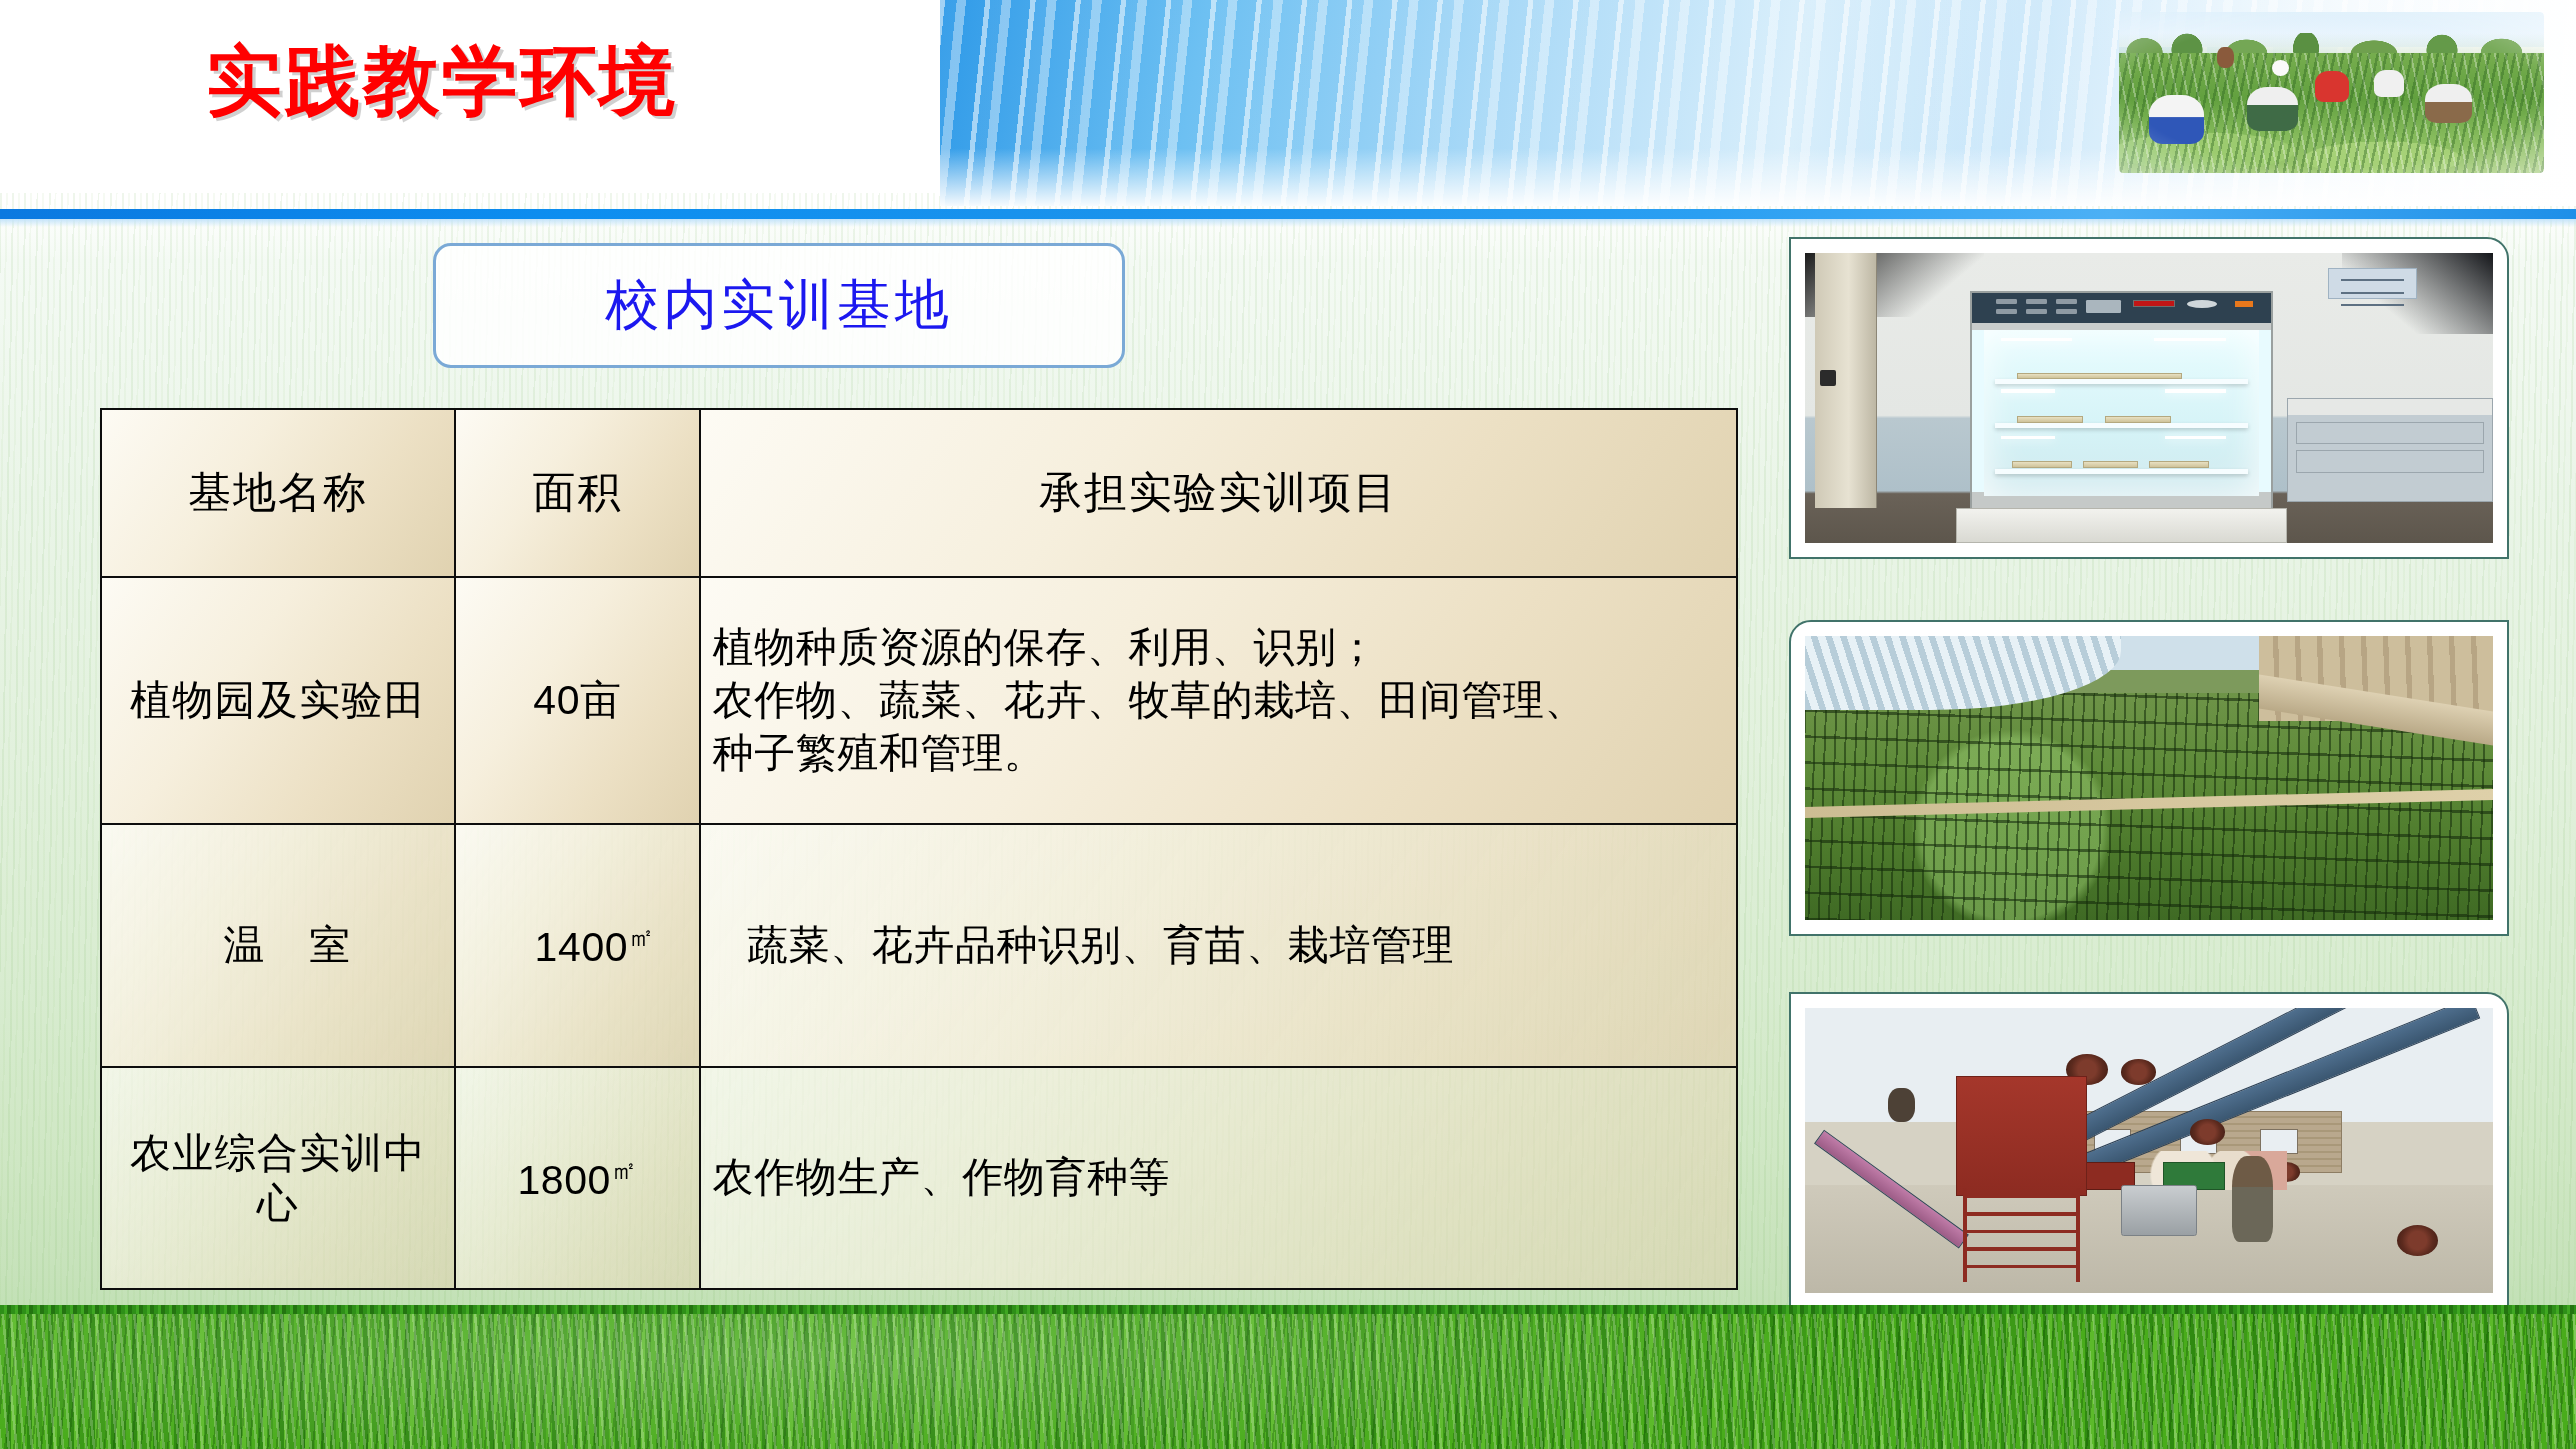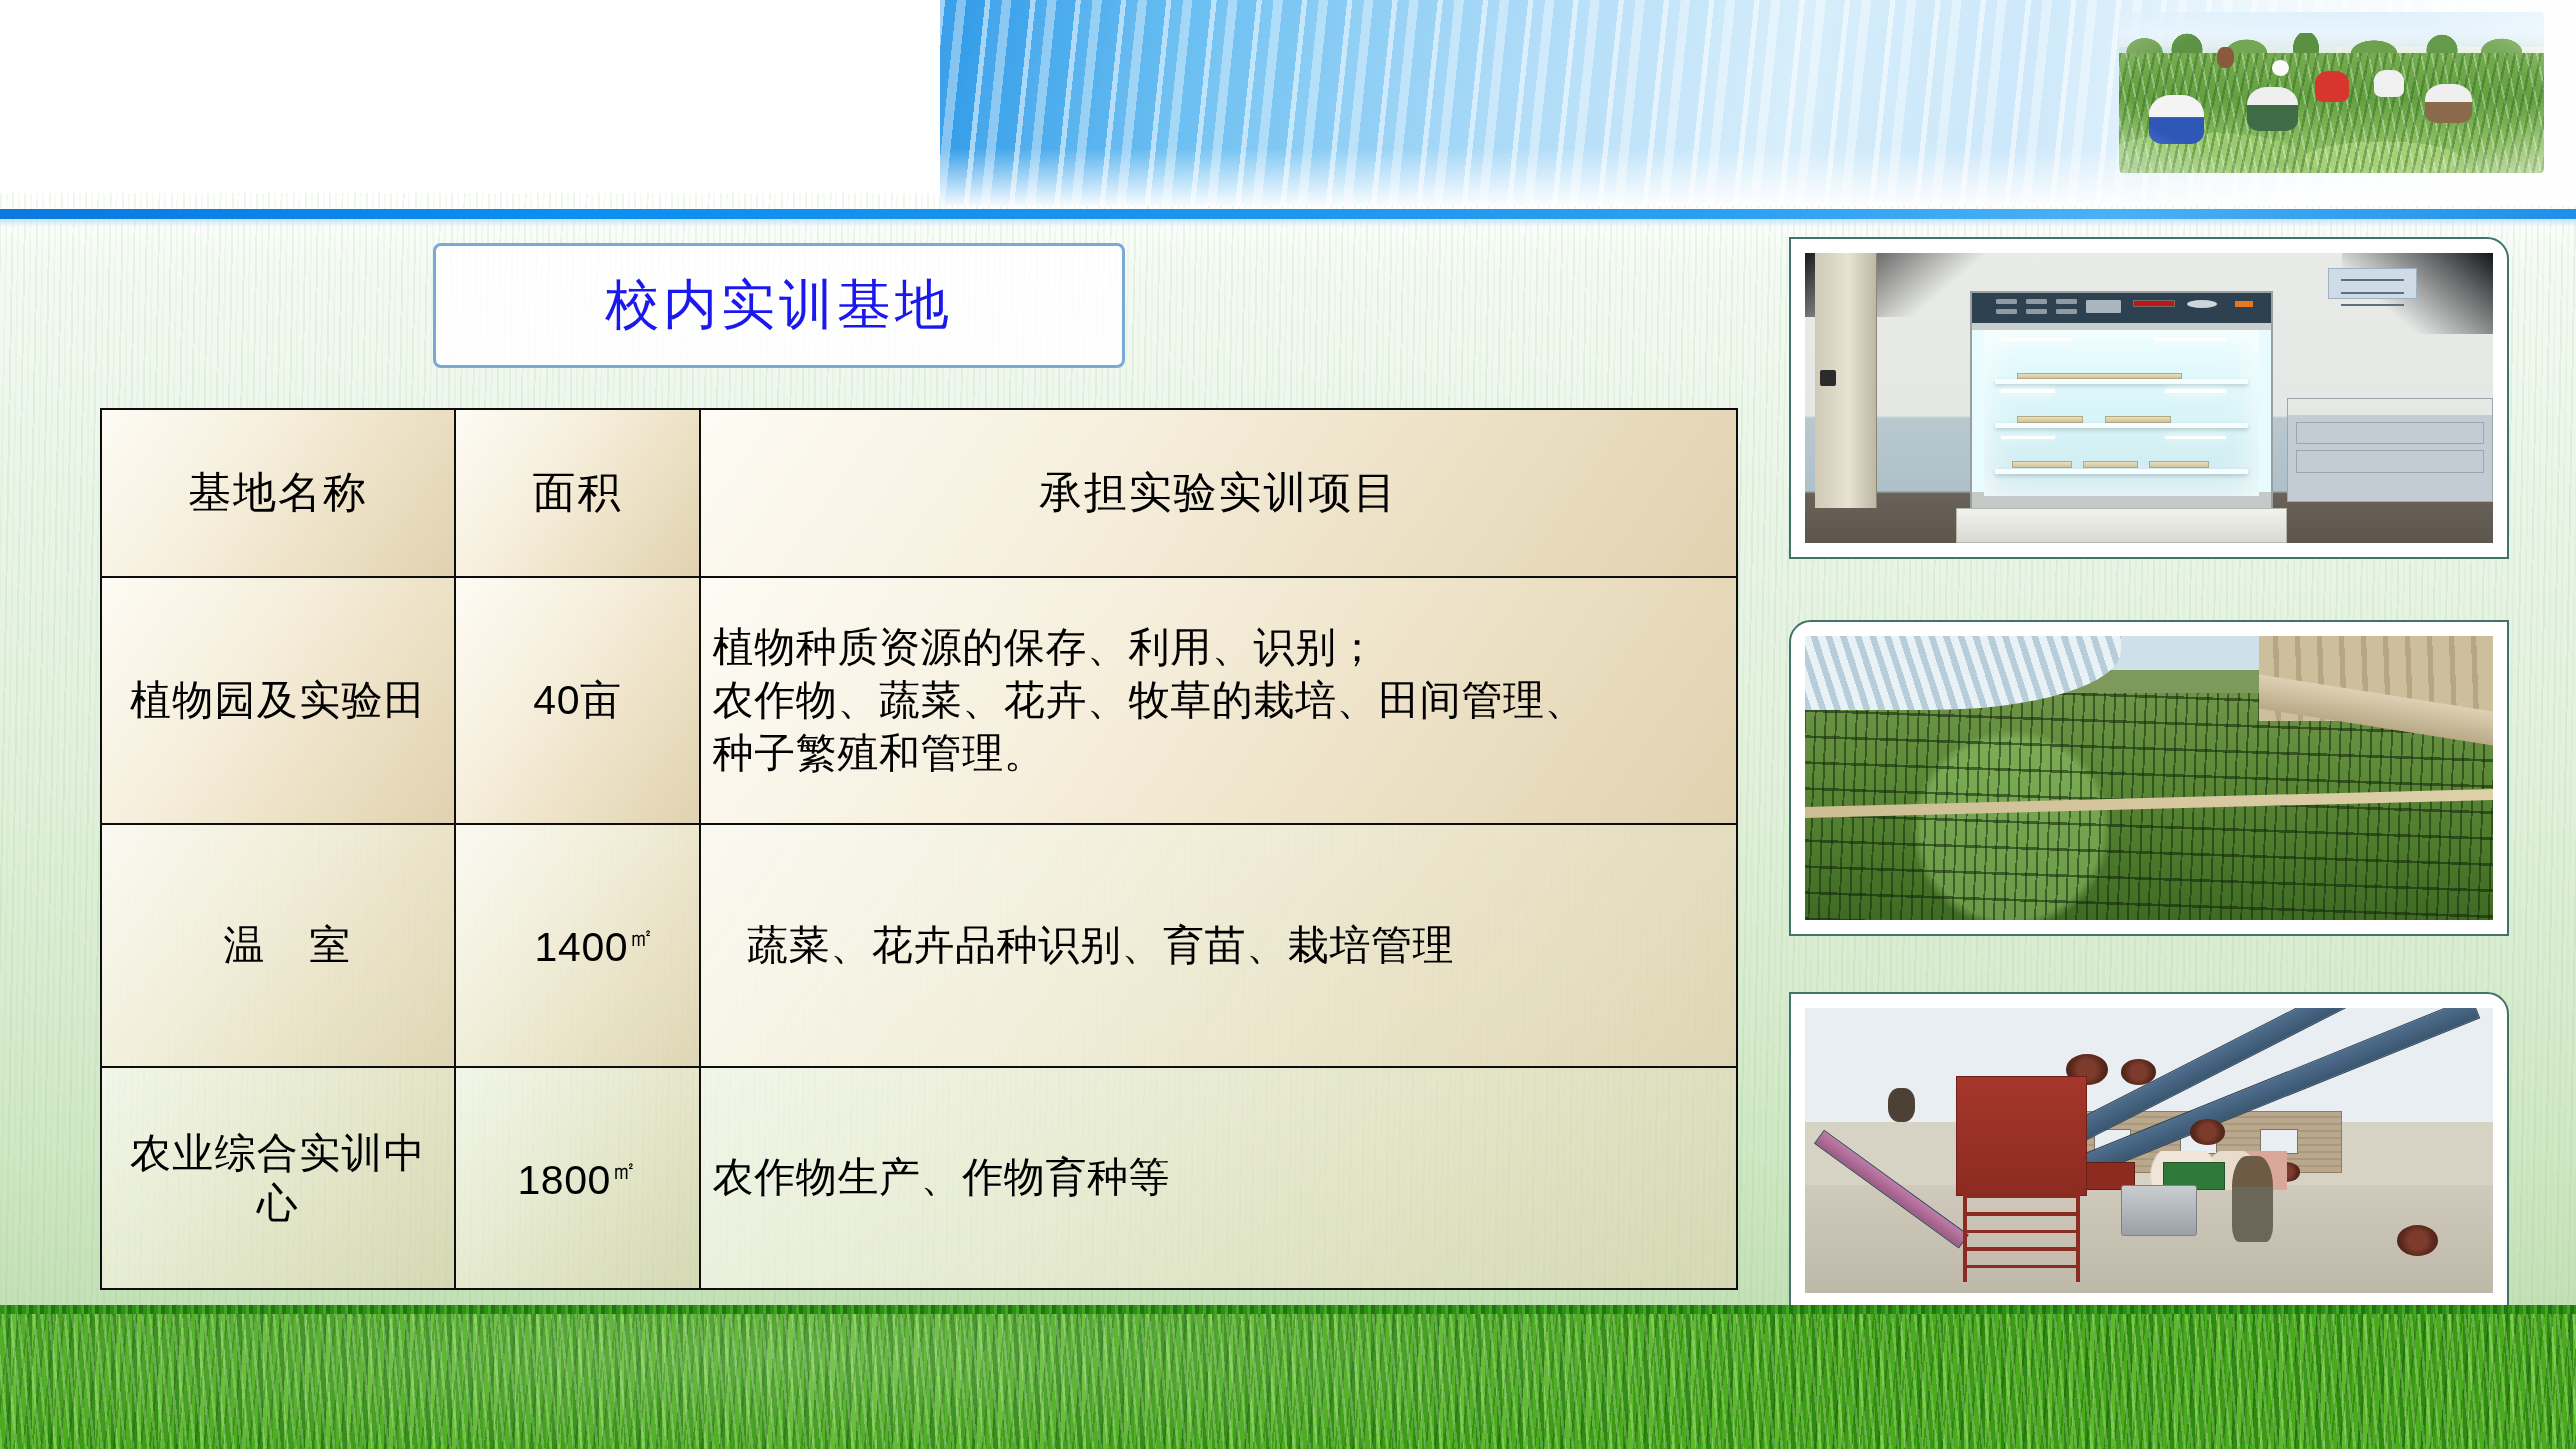--- a/index.html
+++ b/index.html
@@ -111,21 +111,21 @@
     color:#ff0000;
     text-shadow:3.2px 3.2px 0 rgba(120,120,120,.35);
     z-index:6;
     white-space:nowrap;
   }
 
   
   #subtitle-box {
     position:absolute; left:433px; top:243px; width:692px; height:125px;
     border:3.2px solid #7aa9d6;
-    border-radius:8px;
+    border-radius:18px;
     background:rgba(255,255,255,.86);
     display:flex; align-items:center; justify-content:center;
     z-index:6;
   }
   #subtitle-text {
     font-size:54px; font-weight:400; color:#1b18ef; letter-spacing:3.9px;
     white-space:nowrap;
   }
 
   
@@ -293,20 +293,21 @@
       <div class="p p3"></div>
     <div class="p p4"></div>
       <div class="p p5"></div>
       <div class="p p6"></div>
       <div class="p p7"></div>
   </div>
 
   <div id="blue-bar"></div>
   <div id="blue-bar-glow"></div>
 
+  <div id="slide-title">实践教学环境</div>
 
   <div id="subtitle-box">
     <span id="subtitle-text">校内实训基地</span>
   </div>
 
   <table id="basetable">
     <thead>
       <tr>
         <th class="col-name hdr-cell">基地名称</th>
         <th class="col-area hdr-cell">面积</th>

